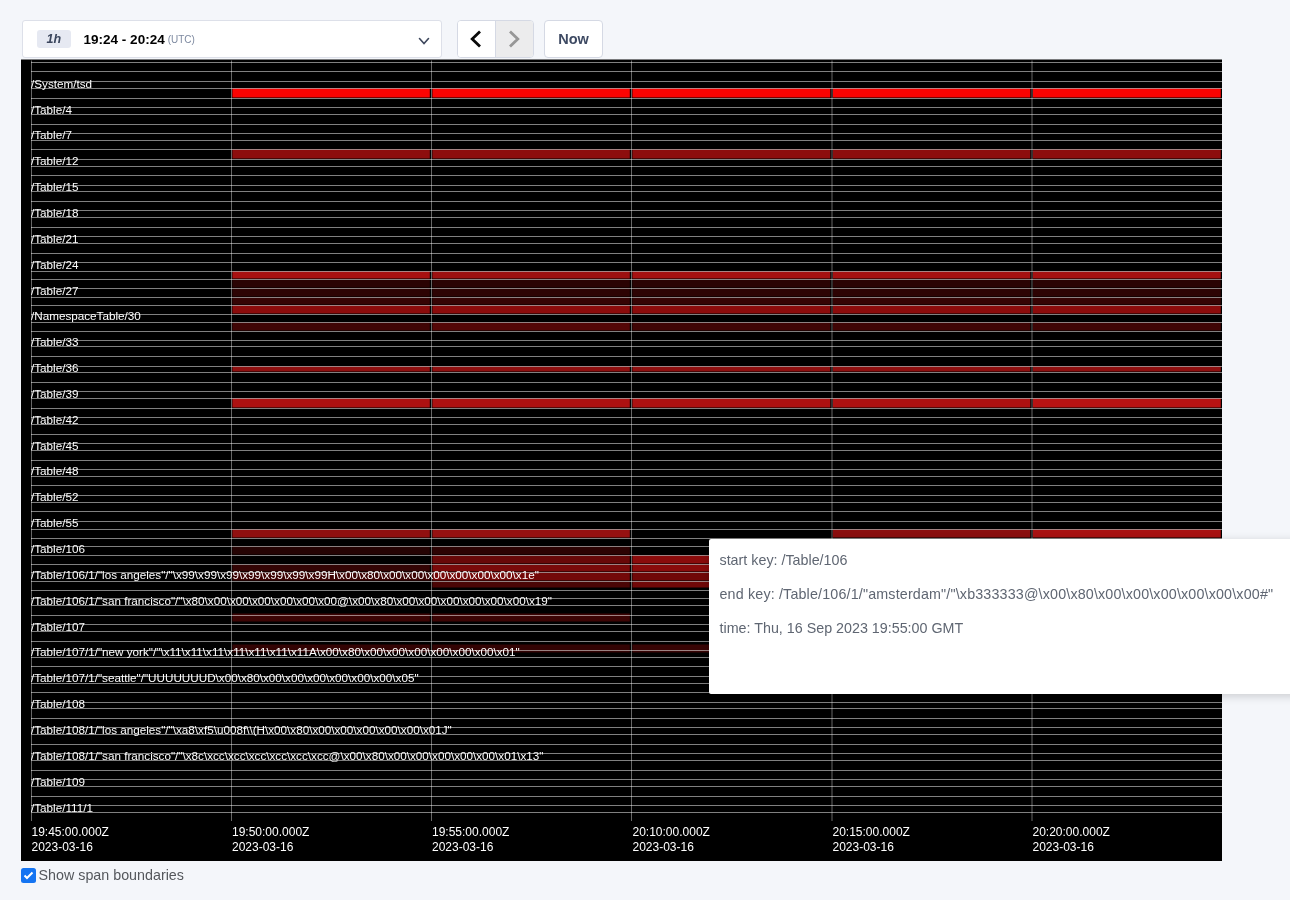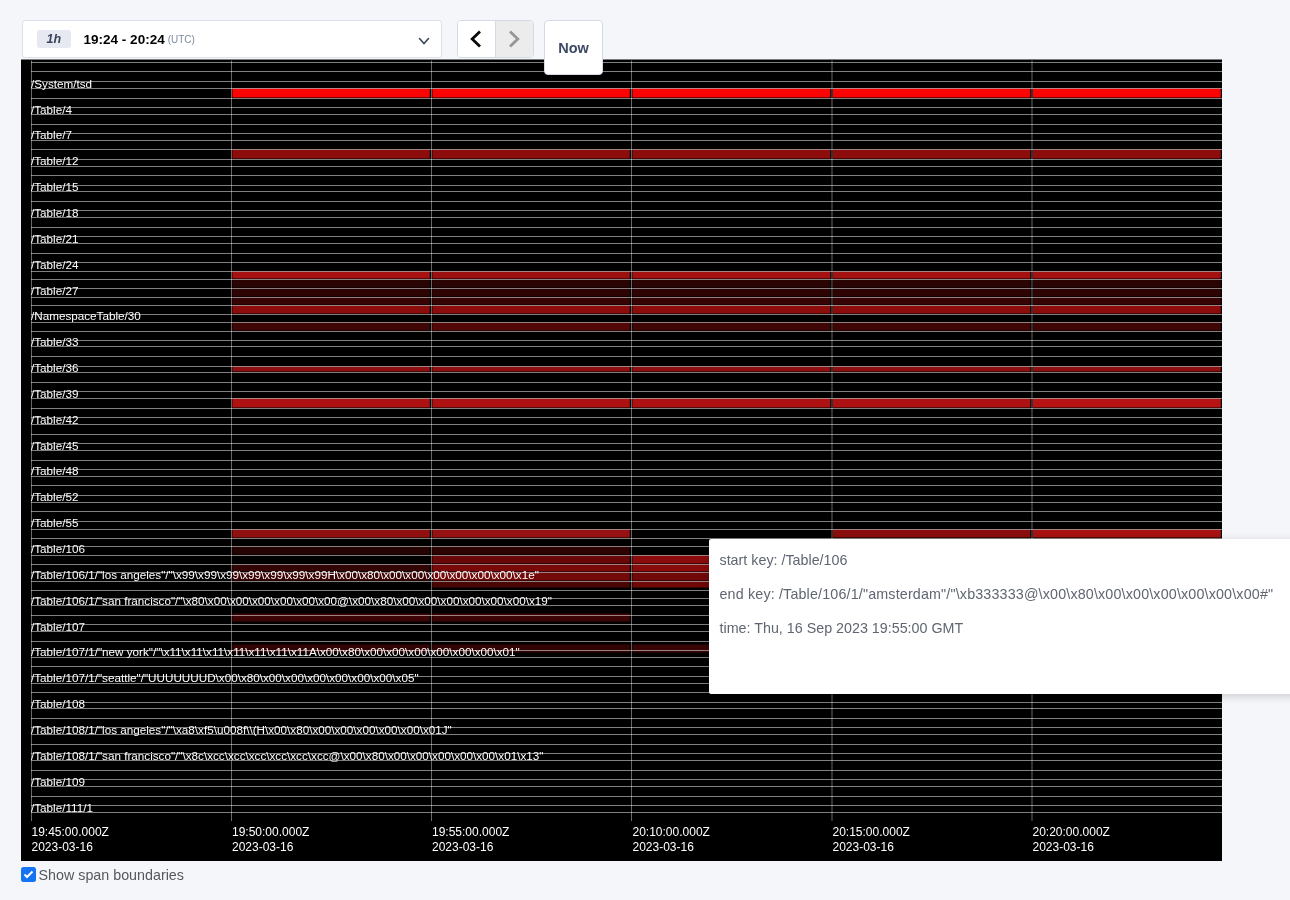--- a/index.html
+++ b/index.html
@@ -7,24 +7,24 @@
   .abs { position:absolute; }
   .timesel { left:22px; top:20px; width:420px; height:38px; background:#fff; border:1px solid #dde0e9; border-radius:3px; display:flex; align-items:center; }
   .chip { margin-left:14px; background:#e6e9f2; border-radius:3px; padding:2px 9.5px; font-size:12.5px; font-weight:bold; color:#3a455c;font-style:italic; }
   .trange { margin-left:13px; font-size:13.5px; font-weight:bold; color:#000000; }
   .tutc { margin-left:3px; font-size:10px; color:#7d89a0; }
   .caret { position:absolute; right:11px; top:15px; }
   .btngrp { left:457px; top:20px; width:77px; height:38px; border:1px solid #d5d9e4; border-radius:4px; background:#fff; display:flex; overflow:hidden; }
   .bprev, .bnext { width:50%; display:flex; align-items:center; justify-content:center; }
   .bprev { background:#fff; border-right:1px solid #d5d9e4; }
   .bnext { background:#ececed; }
-  .bnow { left:544px; top:20px; width:59px; height:55px; background:#fff; border:1px solid #d5d9e4; border-radius:4px; font-size:14.5px; font-weight:bold; color:#3e4a63; display:flex; align-items:center; justify-content:center; }
+  .bnow { left:544px; top:20px; width:59px; height:38px; background:#fff; border:1px solid #d5d9e4; border-radius:4px; font-size:14.5px; font-weight:bold; color:#3e4a63; display:flex; align-items:center; justify-content:center; }
   .tooltip { left:709px; top:539px; width:658px; height:155px; background:#fff; border-radius:2px; box-shadow:0 2px 10px rgba(0,0,0,0.18); padding:10.5px 0 0 10.5px; z-index:5; }
   .tooltip div { font-size:14.3px; color:#5f6672; margin-top:14px; line-height:20px; white-space:nowrap; }
-  .cbrow { left:21px; top:866.5px; display:flex; align-items:flex-start; }
+  .cbrow { left:21px; top:866.5px; display:flex; align-items:flex-end; }
   .cbox { width:15px; height:15px; background:#1474f2; border-radius:2.5px; display:flex; align-items:center; justify-content:center; }
   .cblab { margin-left:2.5px; font-size:14.3px; color:#54575c; }
 </style>
 </head>
 <body>
 <svg width="1290" height="900" viewBox="0 0 1290 900" style="position:absolute;left:0;top:0;font-family:'Liberation Sans',sans-serif">
 <rect x="21" y="59.5" width="1201" height="801.5" fill="#000"></rect>
 <rect x="31" y="60.5" width="1" height="760.5" fill="rgba(255,255,255,0.4)"></rect>
 <rect x="231" y="60.5" width="1" height="760.5" fill="rgba(255,255,255,0.4)"></rect>
 <rect x="431" y="60.5" width="1" height="760.5" fill="rgba(255,255,255,0.4)"></rect>

